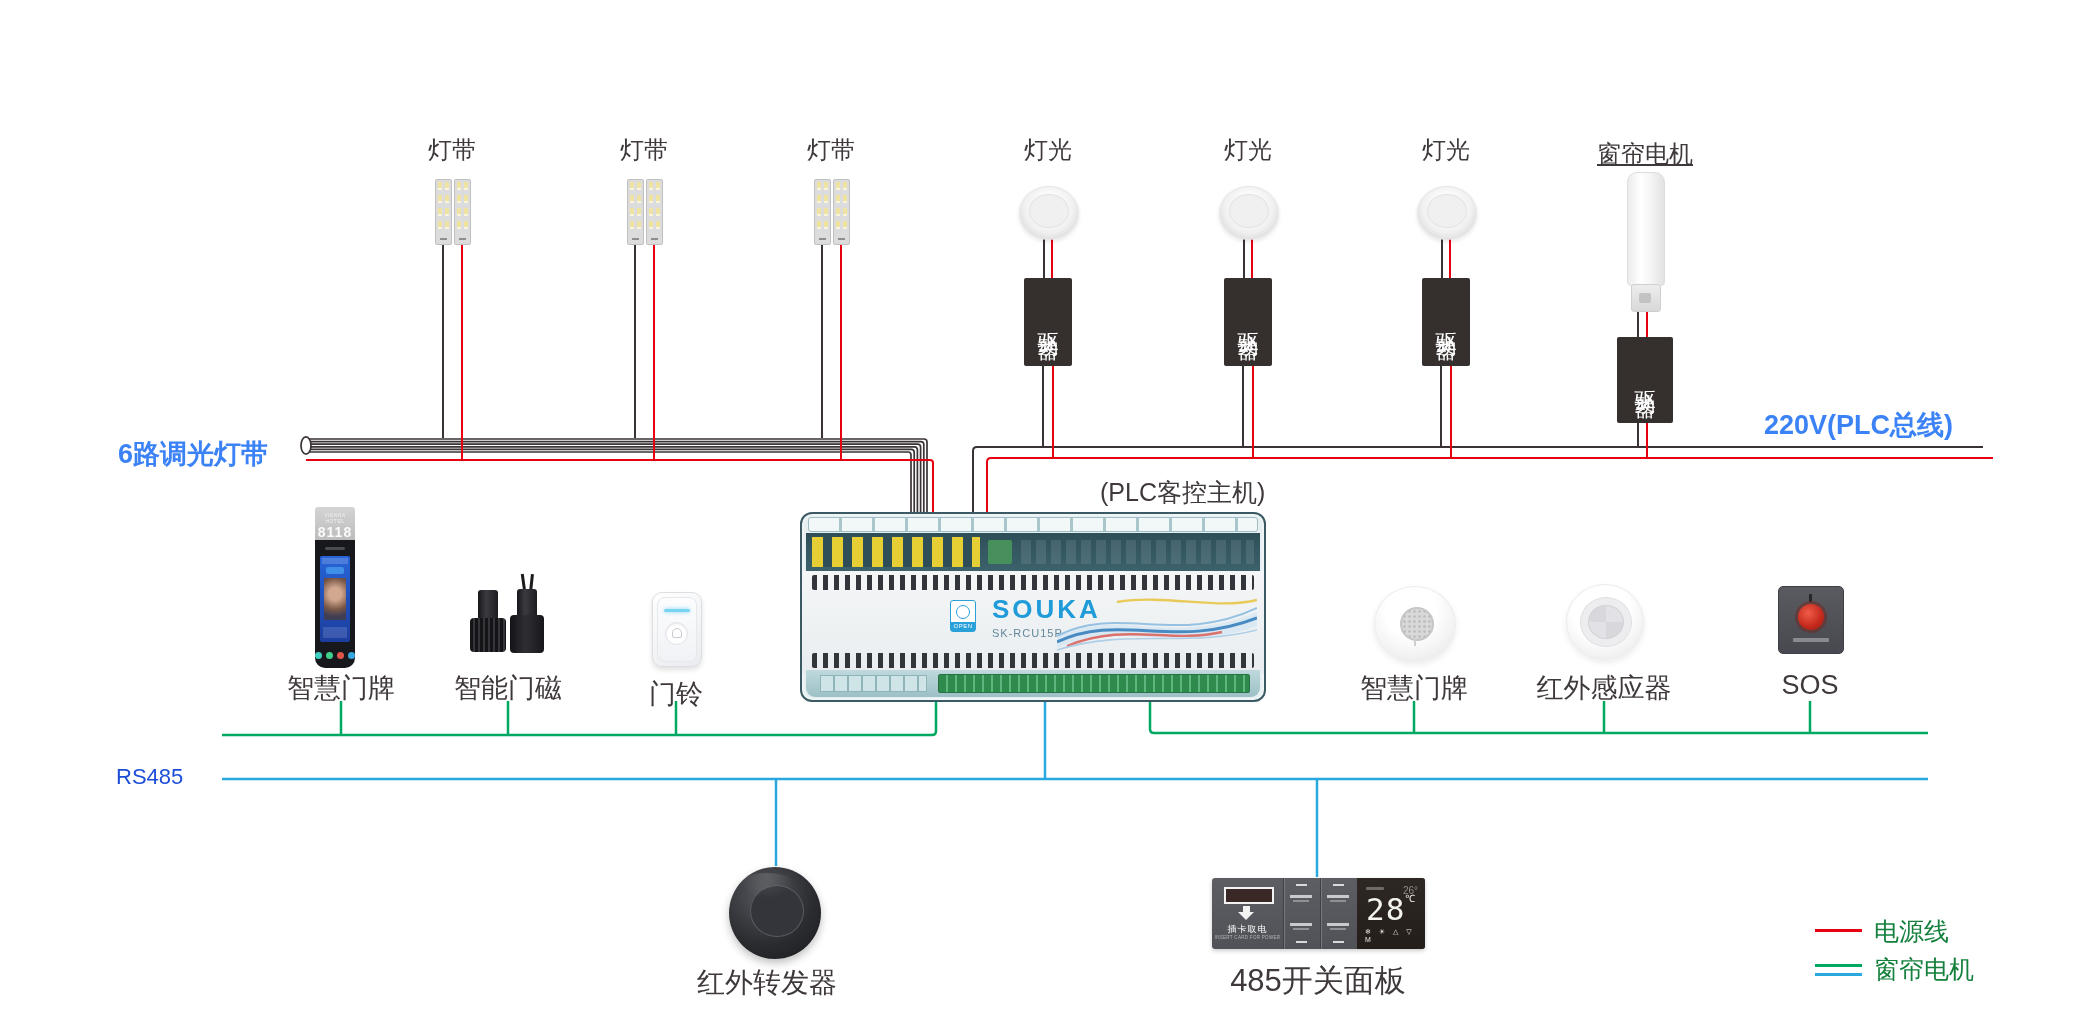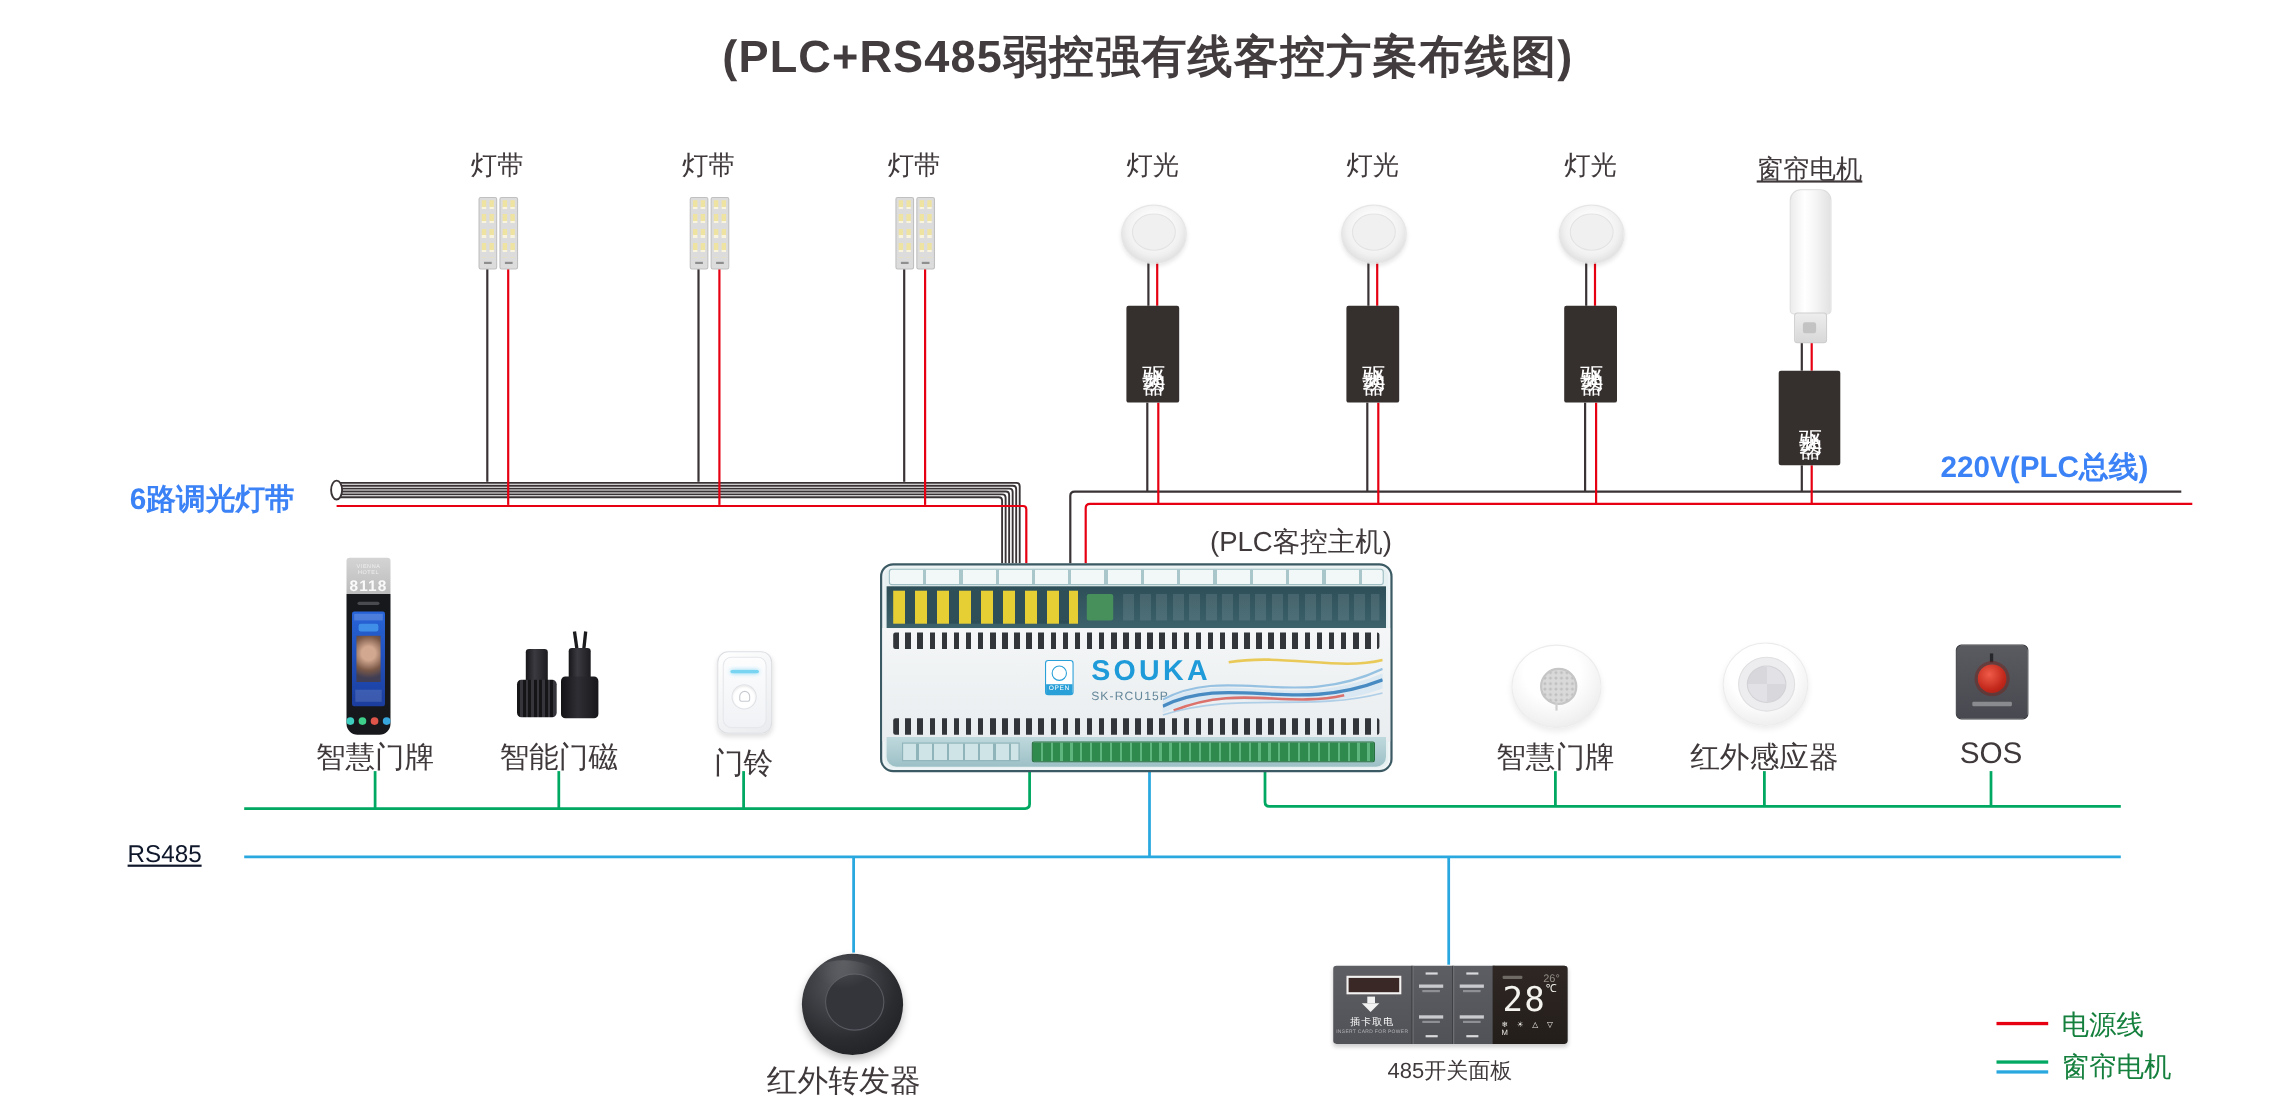--- a/index.html
+++ b/index.html
@@ -5,21 +5,21 @@
   html,body{margin:0;padding:0;background:#fff;}
   #stage{position:relative;width:2087px;height:1018px;background:#fff;overflow:hidden;
          font-family:"Liberation Sans","DejaVu Sans",sans-serif;color:#3a3335;}
   #wires{position:absolute;left:0;top:0;}
   .lbl{position:absolute;white-space:nowrap;color:#3f393b;}
   .lbl.ctr{transform:translateX(-50%);}
   .title{left:50%;transform:translateX(-50%);top:24px;font-size:41px;font-weight:600;color:#433c3e;letter-spacing:1px;}
   .toplbl{font-size:24px;top:134px;}
   .devlbl{font-size:27px;top:670px;}
   .red{color:#3b82f6;font-weight:600;}
-  .blue{color:#0f172a;font-weight:600;text-decoration:underline;}
+  .blue{color:#1d4ed8;font-weight:600;}
 
   
   .led-board{position:absolute;top:179px;width:15px;height:64px;background:#dcdcdc;border:1px solid #c0c0c0;border-radius:2px;}
   .led-board::before{content:"";position:absolute;left:2px;top:2px;width:4px;height:52px;
      background:repeating-linear-gradient(180deg,#efe3a2 0 6px,#f8f4dd 6px 8px,#dcdcdc 8px 13px);}
   .led-board::after{content:"";position:absolute;right:2px;top:2px;width:4px;height:52px;
      background:repeating-linear-gradient(180deg,#efe3a2 0 6px,#f8f4dd 6px 8px,#dcdcdc 8px 13px);}
   .led-dash{position:absolute;bottom:4px;left:4px;width:7px;height:2px;background:#8f8f8f;}
 
   
@@ -228,21 +228,20 @@
     </g>
 
     <g stroke="#29a8e0" stroke-width="2.5" fill="none">
       <path d="M222 779 H1928"></path>
       <path d="M1045 698 V779"></path>
       <path d="M776 779 V866"></path>
       <path d="M1317 779 V877"></path>
     </g>
   </svg>
 
-  <div class="lbl title">(PLC+RS485弱控强有线客控方案布线图)</div>
 
   <div class="lbl red" style="left:118px;top:436px;font-size:27px;">6路调光灯带</div>
   <div class="lbl red" style="left:1764px;top:407px;font-size:27px;">220V(PLC总线)</div>
   <div class="lbl blue" style="left:116px;top:764px;font-size:22px;font-weight:500;">RS485</div>
 
   <div class="lbl ctr toplbl" style="left:452px;">灯带</div>
   <div class="lbl ctr toplbl" style="left:644px;">灯带</div>
   <div class="lbl ctr toplbl" style="left:831px;">灯带</div>
   <div class="led-board" style="left:435px;">
       <div class="led-dash"></div>
@@ -395,21 +394,21 @@
         <div class="t2b"></div>
         <div class="dash" style="bottom:6px;"></div>
     </div>
     <div class="thermo">
       <div class="t-ic"></div>
       <div class="t-set">26°</div>
       <div class="t-temp"><span>28</span><span class="t-unit">℃</span></div>
       <div class="t-icons">❄ ☀ △ ▽ M</div>
     </div>
   </div>
-  <div class="lbl ctr" style="left:1318px;top:960px;font-size:20px;">485开关面板</div>
+  <div class="lbl ctr" style="left:1318px;top:960px;font-size:31px;">485开关面板</div>
 
   <div class="leg-line" style="left:1815px;top:929px;background:#e60012;"></div>
   <div class="lbl leg-lbl" style="left:1874px;top:915px;">电源线</div>
   <div class="leg-line" style="left:1815px;top:964px;background:#00a862;"></div>
   <div class="leg-line" style="left:1815px;top:973px;background:#29a8e0;"></div>
   <div class="lbl leg-lbl" style="left:1874px;top:953px;">窗帘电机</div>
 
 </div>
 
 </body></html>

